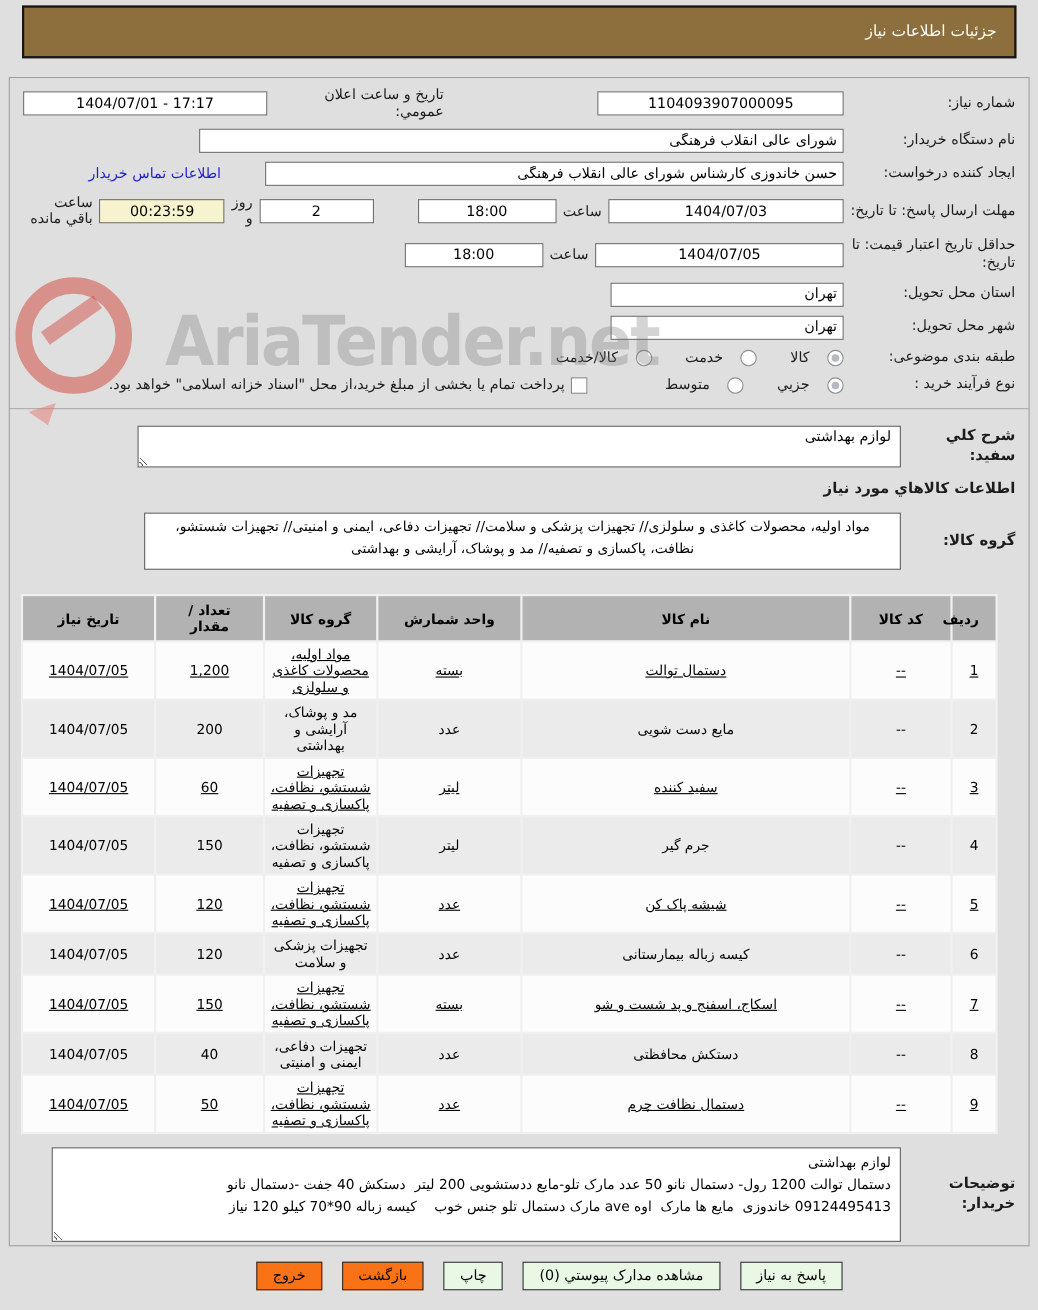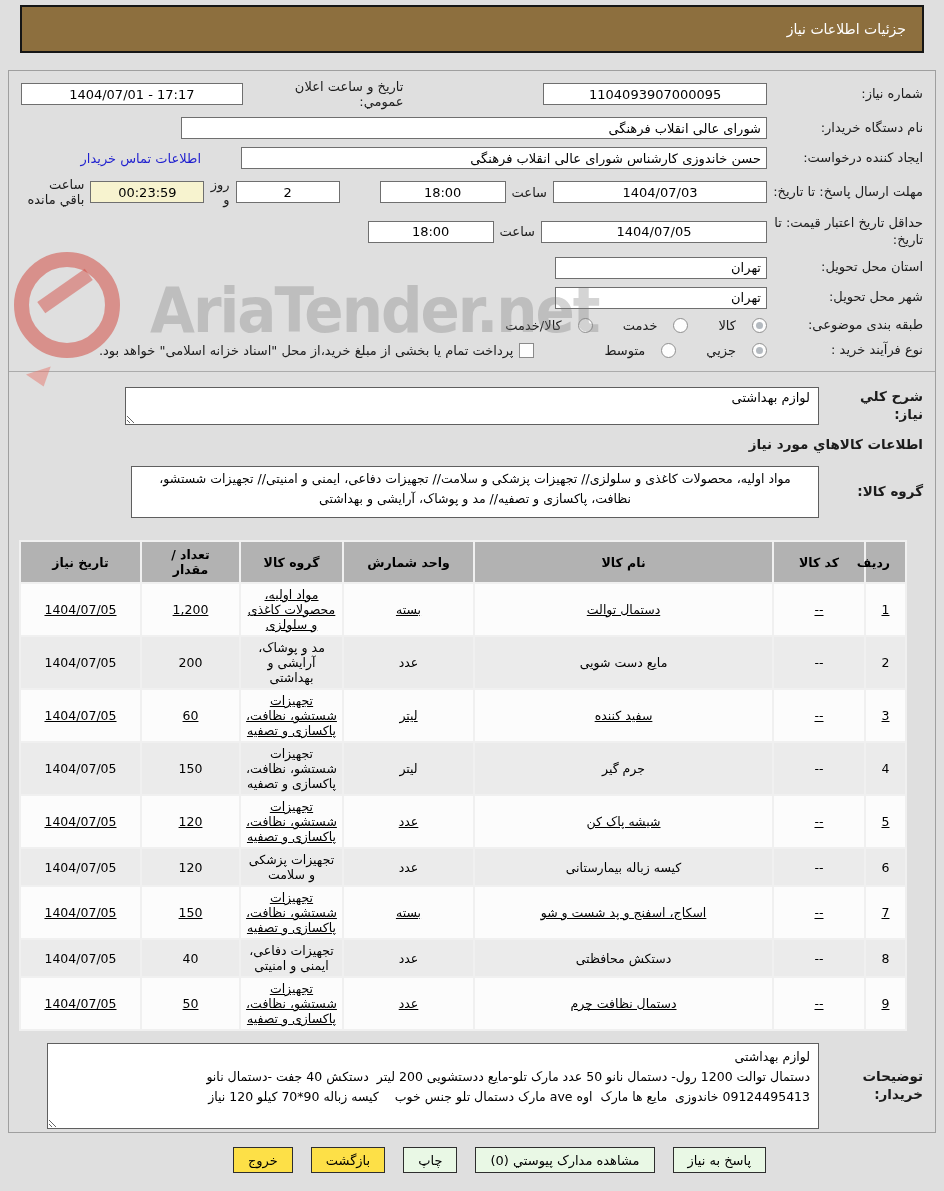--- a/index.html
+++ b/index.html
@@ -63,21 +63,21 @@
   tr.even td{background:#ebebeb;}
   
   .sec-notes{position:absolute;top:972px;left:0;right:0;padding:0 12px;box-sizing:border-box;
     display:flex;align-items:center;column-gap:8px;}
   .ta-notes{width:772px;height:86px;font-size:12.5px;line-height:1.6;padding:3px 8px;text-align:right;resize:both;}
   
   .actions{position:absolute;top:1147px;right:178px;display:flex;column-gap:18px;direction:rtl;}
   .btn{height:26px;border:1px solid #2e2e2e;font-family:"DejaVu Sans",sans-serif;
     font-size:13px;color:#000;padding:2px 14px;cursor:pointer;white-space:nowrap;}
   .btn.green{background:#e9f8e5;}
-  .btn.pink{background:#fde047;}
+  .btn.pink{background:#f97316;}
   
   .wm{pointer-events:none;}
   .wm-text{position:absolute;top:276px;left:150px;width:510px;direction:ltr;
     font-weight:bold;font-size:58px;letter-spacing:-2px;color:rgba(120,120,120,0.32);
     transform:scaleY(1.08);white-space:nowrap;z-index:6;}
   .wm-logo{position:absolute;top:252px;left:14px;width:76px;height:76px;
     border:15px solid rgba(210,65,55,0.5);border-radius:50%;z-index:6;}
   .wm-logo-bar{position:absolute;top:284px;left:36px;width:58px;height:14px;
     background:rgba(210,65,55,0.45);transform:rotate(-35deg);z-index:6;}
   .wm-tri{position:absolute;top:370px;left:28px;width:0;height:0;z-index:6;
@@ -176,21 +176,21 @@
         </span>
       <span class="spacer28"></span>
       <span class="checkbox"></span>
       <span class="treasury-text">پرداخت تمام یا بخشی از مبلغ خرید،از محل "اسناد خزانه اسلامی" خواهد بود.</span>
     </div>
 
   </div>
 
   <div class="sec-mid">
     <div class="srow">
-      <span class="slabel">شرح کلي نیاز:</span>
+      <span class="slabel">شرح کلي سفید:</span>
       <textarea class="ta-desc" readonly="" style="">لوازم بهداشتی</textarea>
     </div>
     <div class="heading">اطلاعات کالاهاي مورد نیاز</div>
     <div class="srow grow2">
       <span class="slabel">گروه کالا:</span>
       <textarea class="ta-group" readonly="" style="">مواد اولیه، محصولات کاغذی و سلولزی// تجهیزات پزشکی و سلامت// تجهیزات دفاعی، ایمنی و امنیتی// تجهیزات شستشو، نظافت، پاکسازی و تصفیه// مد و پوشاک، آرایشی و بهداشتی</textarea>
     </div>
   </div>
 
   <div class="sec-table">

